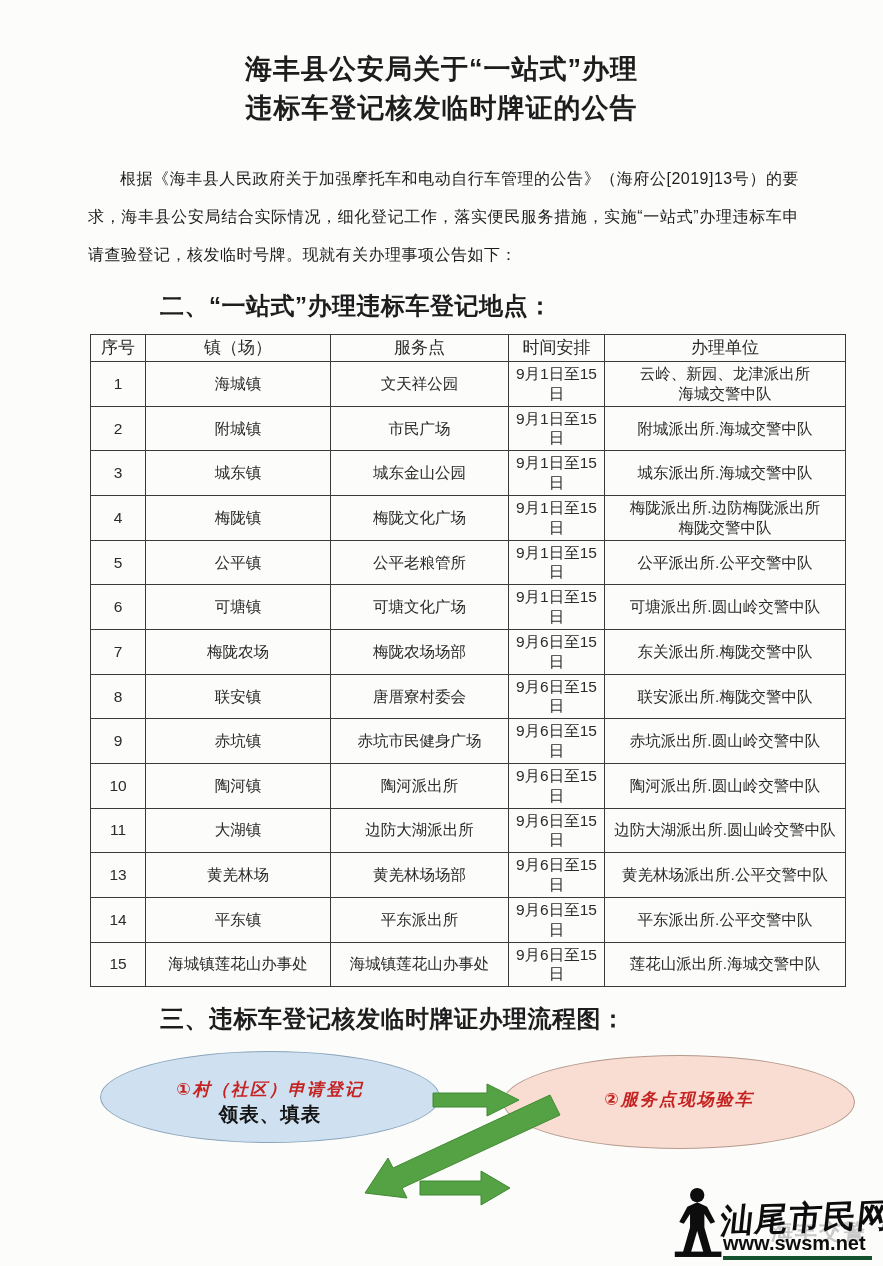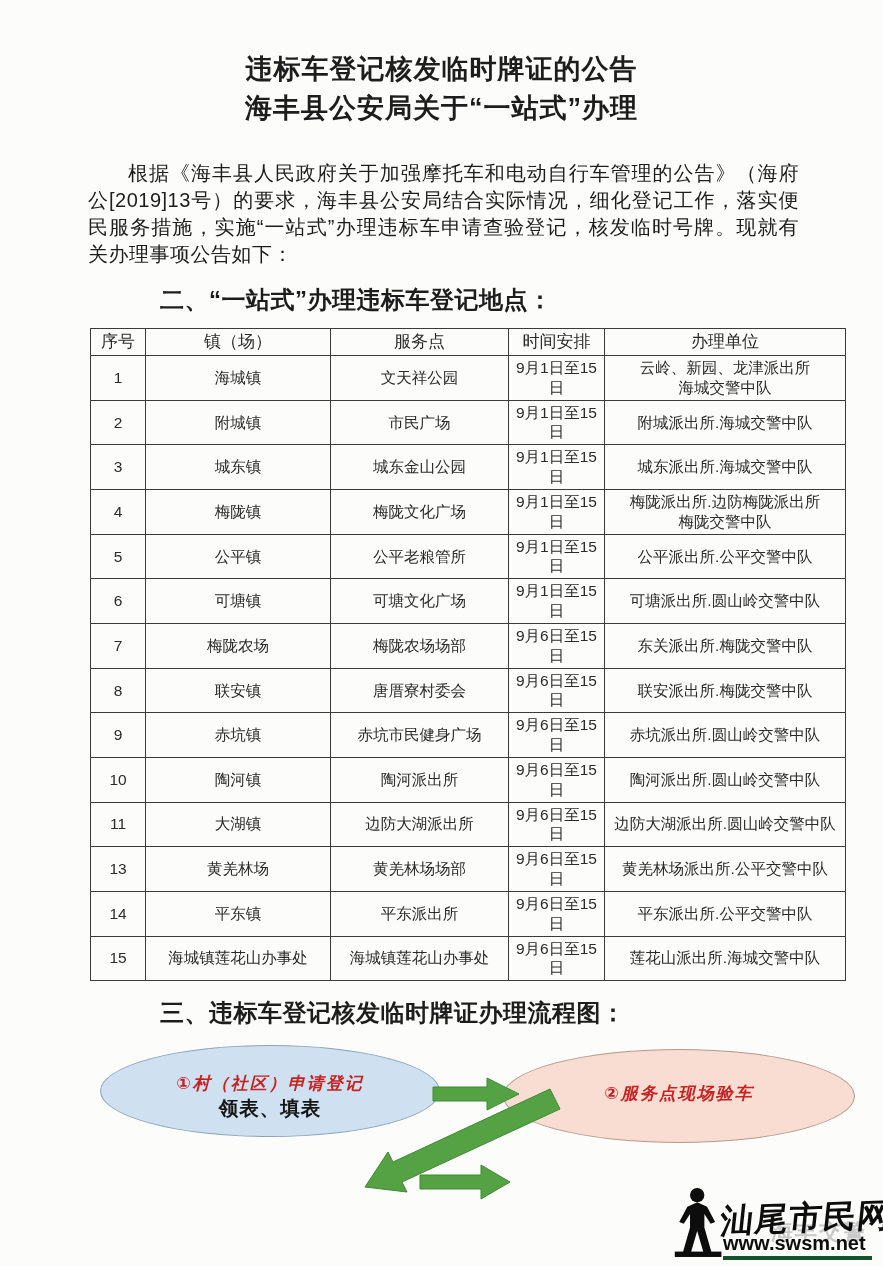--- a/index.html
+++ b/index.html
@@ -15,22 +15,22 @@
   .title{
     padding-top:50px;
     text-align:center;
     font-size:27px;
     font-weight:bold;
     line-height:39px;
     letter-spacing:1px;
   }
   .para{
     margin:0 84px 0 88px;
-    font-size:20px;
-    line-height:27px;
+    font-size:16px;
+    line-height:38px;
     text-align:justify;
     letter-spacing:0.5px;
   }
   .intro{margin-top:32px;text-indent:2em;}
   .sec1{margin-top:26px;text-indent:2.5em;}
   .sec-heading{
     margin:16px 84px 0 88px;
     font-size:24px;
     text-indent:3em;
     letter-spacing:0.5px;
@@ -132,22 +132,22 @@
     padding-right:6px;
     white-space:nowrap;
   }
 </style>
 </head>
 <body>
 
 <div class="page">
 
   <div class="title">
+    <div>海丰县公安局关于“一站式”办理</div>
     <div>违标车登记核发临时牌证的公告</div>
-    <div>海丰县公安局关于“一站式”办理</div>
   </div>
 
   <p class="para intro">根据《海丰县人民政府关于加强摩托车和电动自行车管理的公告》（海府公[2019]13号）的要求，海丰县公安局结合实际情况，细化登记工作，落实便民服务措施，实施“一站式”办理违标车申请查验登记，核发临时号牌。现就有关办理事项公告如下：</p>
 
 
   <p class="sec-heading">二、“一站式”办理违标车登记地点：</p>
 
   <table class="loc">
     <colgroup>
       <col class="c0">

